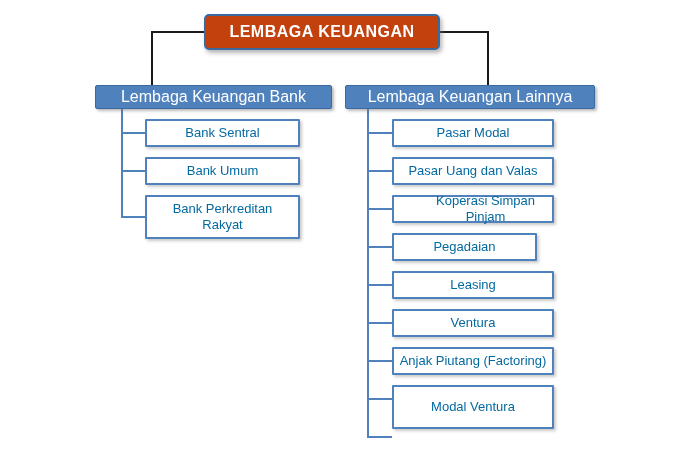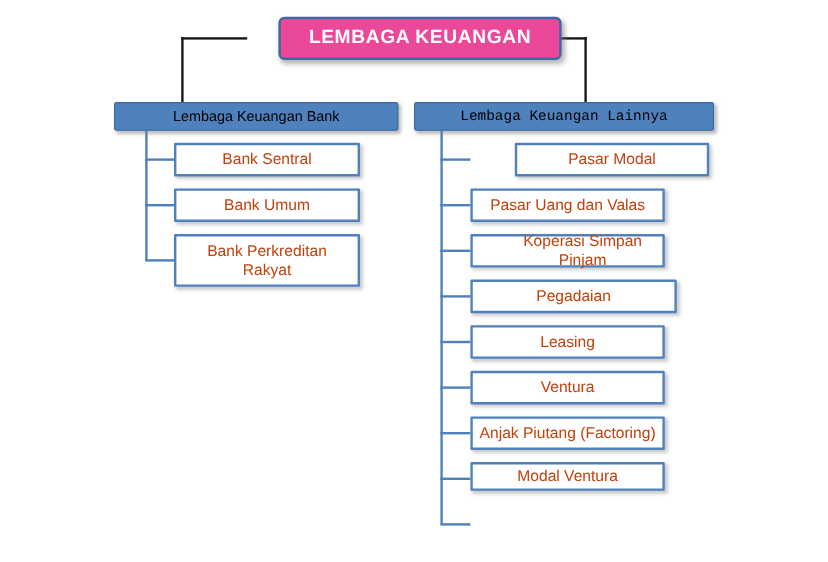--- a/index.html
+++ b/index.html
@@ -17,43 +17,42 @@
   }
   .box {
     position: absolute;
     box-sizing: border-box;
     display: flex;
     align-items: center;
     justify-content: center;
     text-align: center;
   }
   .root-box {
-    background: #ec4899;
+    background: #c2410c;
     border: 2px solid #3a6aa0;
     border-radius: 5px;
     color: #ffffff;
     font-size: 16px;
     font-weight: bold;
     letter-spacing: 0.5px;
     box-shadow: 2px 3px 4px rgba(120,120,120,0.55);
-    margin-left: 28px;
   }
   .header-box {
     background: #4f81bd;
     border: 1px solid #3a6aa0;
     border-radius: 2px;
-    color: #000000;
-    font-size: 12px;
+    color: #ffffff;
+    font-size: 16px;
     box-shadow: 2px 2px 3px rgba(120,120,120,0.5);
   }
   .child-box {
     background: #ffffff;
     border: 2px solid #4f81bd;
     border-radius: 1px;
-    color: #c2410c;
+    color: #0369a1;
     font-size: 13px;
     line-height: 1.25;
     box-shadow: 2px 2px 3px rgba(140,140,140,0.45);
     padding: 1px 4px;
   }
   .line {
     position: absolute;
   }
   .line-black {
     background: #1a1a1a;
@@ -84,28 +83,28 @@
   <div class="line line-blue" style="left:367px; top:246px; width:25px; height:2px;"></div>
   <div class="line line-blue" style="left:367px; top:284px; width:25px; height:2px;"></div>
   <div class="line line-blue" style="left:367px; top:322px; width:25px; height:2px;"></div>
   <div class="line line-blue" style="left:367px; top:360px; width:25px; height:2px;"></div>
   <div class="line line-blue" style="left:367px; top:398px; width:25px; height:2px;"></div>
   <div class="line line-blue" style="left:367px; top:436px; width:25px; height:2px;"></div>
 
   <div class="box root-box" style="left:204px; top:14px; width:236px; height:36px;">LEMBAGA KEUANGAN</div>
 
   <div class="box header-box" style="left:95px; top:85px; width:237px; height:24px;">Lembaga Keuangan Bank</div>
-  <div class="box header-box" style="left:345px; top:85px; width:250px; height:24px;font-family:Liberation Mono, monospace;">Lembaga Keuangan Lainnya</div>
+  <div class="box header-box" style="left:345px; top:85px; width:250px; height:24px;">Lembaga Keuangan Lainnya</div>
 
   <div class="box child-box" style="left:145px; top:119px; width:155px; height:28px;">Bank Sentral</div>
   <div class="box child-box" style="left:145px; top:157px; width:155px; height:28px;">Bank Umum</div>
   <div class="box child-box" style="left:145px; top:195px; width:155px; height:44px;">Bank Perkreditan Rakyat</div>
 
-  <div class="box child-box" style="left:392px; top:119px; width:162px; height:28px;margin-left:37px;">Pasar Modal</div>
+  <div class="box child-box" style="left:392px; top:119px; width:162px; height:28px;">Pasar Modal</div>
   <div class="box child-box" style="left:392px; top:157px; width:162px; height:28px;">Pasar Uang dan Valas</div>
   <div class="box child-box" style="left:392px; top:195px; width:162px; height:28px;padding-left:29px;">Koperasi Simpan Pinjam</div>
-  <div class="box child-box" style="left:392px; top:233px; width:172px; height:28px;">Pegadaian</div>
+  <div class="box child-box" style="left:392px; top:233px; width:145px; height:28px;">Pegadaian</div>
   <div class="box child-box" style="left:392px; top:271px; width:162px; height:28px;">Leasing</div>
   <div class="box child-box" style="left:392px; top:309px; width:162px; height:28px;">Ventura</div>
   <div class="box child-box" style="left:392px; top:347px; width:162px; height:28px;">Anjak Piutang (Factoring)</div>
-  <div class="box child-box" style="left:392px; top:385px; width:162px; height:24px;">Modal Ventura</div>
+  <div class="box child-box" style="left:392px; top:385px; width:162px; height:44px;">Modal Ventura</div>
 
 </div>
 
 </body></html>

